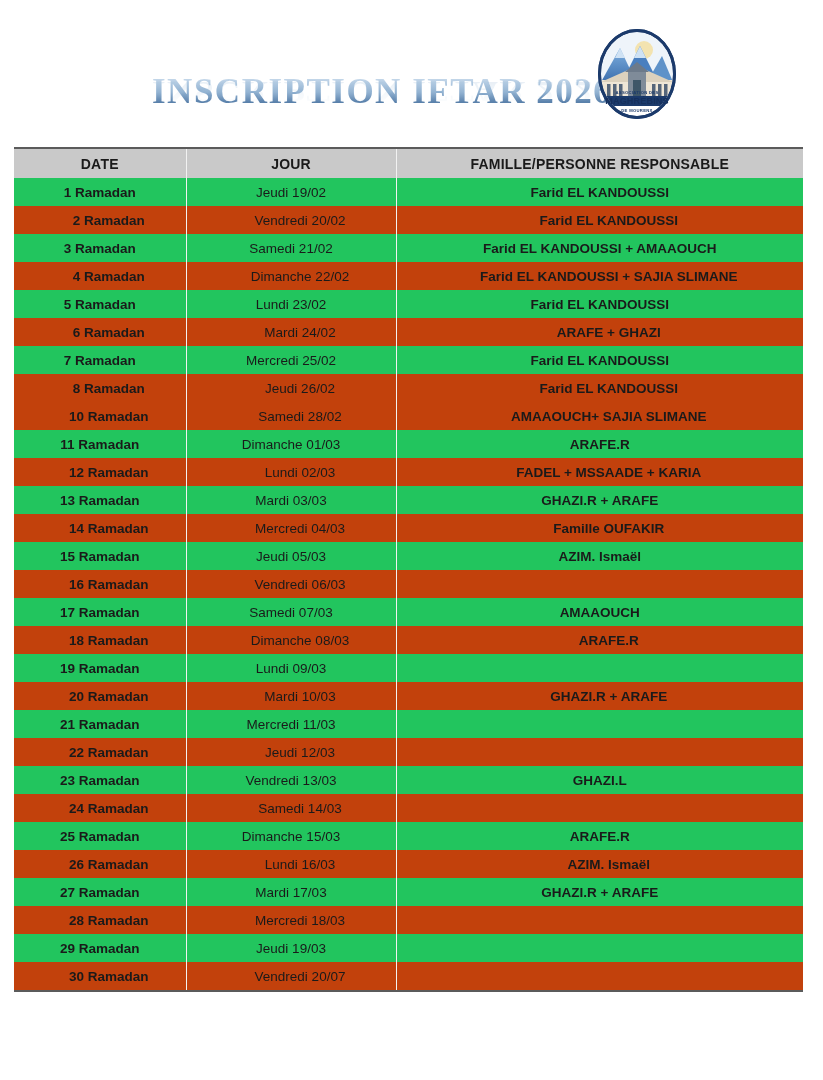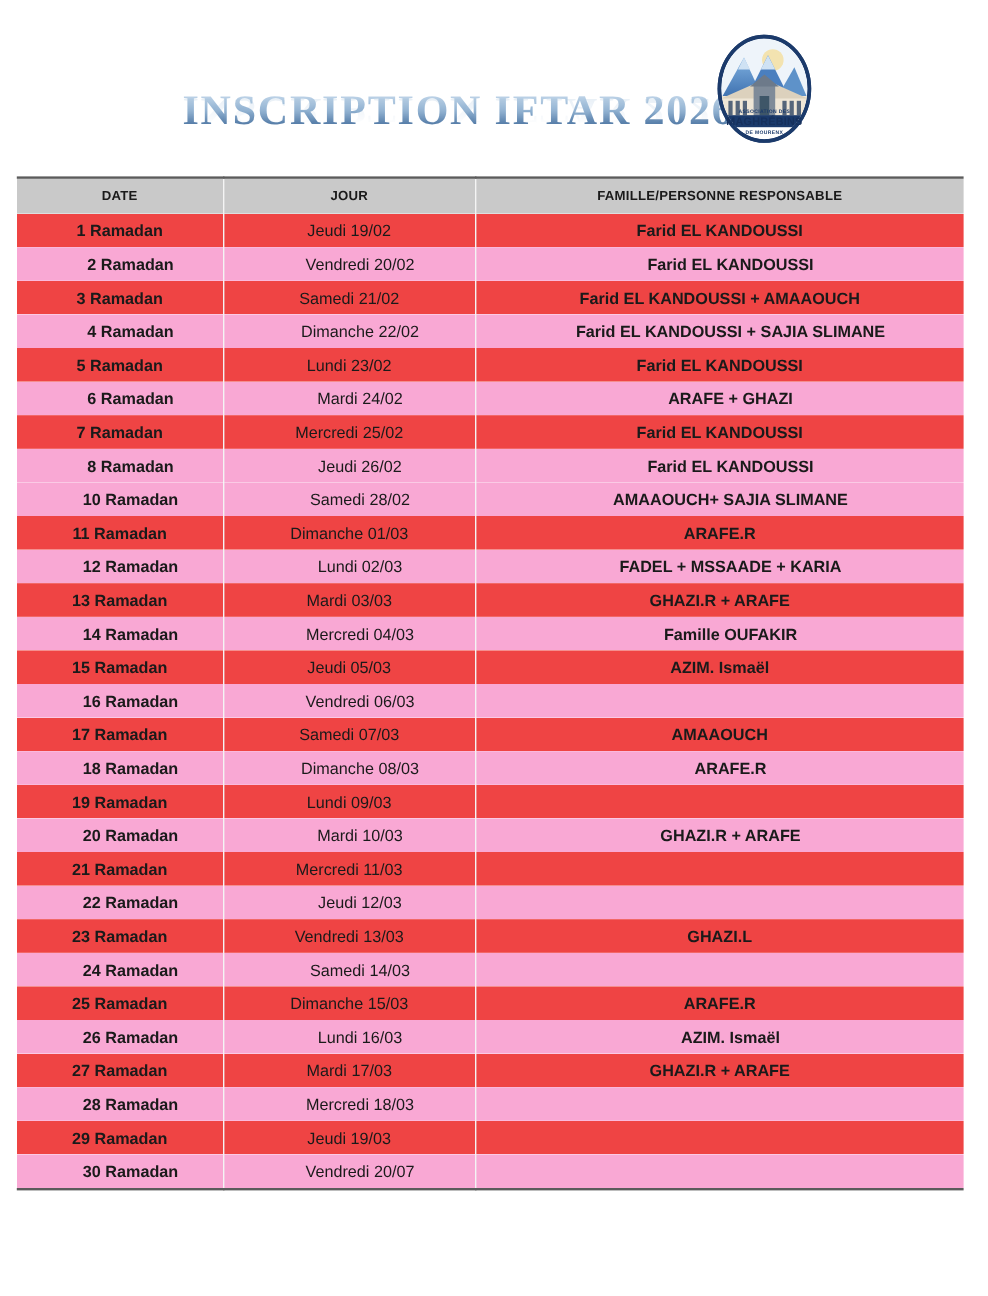--- a/index.html
+++ b/index.html
@@ -103,27 +103,27 @@
     border-right: 1.4px solid #f2f2f2;
     overflow: hidden;
     white-space: nowrap;
   }
   table.schedule th:last-child,
   table.schedule td:last-child { border-right: none; }
 
   table.schedule thead th {
     height: 29px;
     font-weight: 700;
-    font-size: 11px;
+    font-size: 14px;
     background: #c9c9c9;
     letter-spacing: 0.2px;
   }
 
-  table.schedule tbody tr.shade td { background: #f9a8d4; padding-left: 22px; }
-  table.schedule tbody tr.plain td { background: #ef4444; }
+  table.schedule tbody tr.shade td { background: #c2410c; padding-left: 22px; }
+  table.schedule tbody tr.plain td { background: #22c55e; }
 
   table.schedule tbody td.date-cell { font-weight: 700; }
   table.schedule tbody td.jour-cell { font-weight: 400; }
   table.schedule tbody td.resp-cell { font-weight: 700; }
 </style>
 </head>
 <body>
 
 <div class="header">
 

